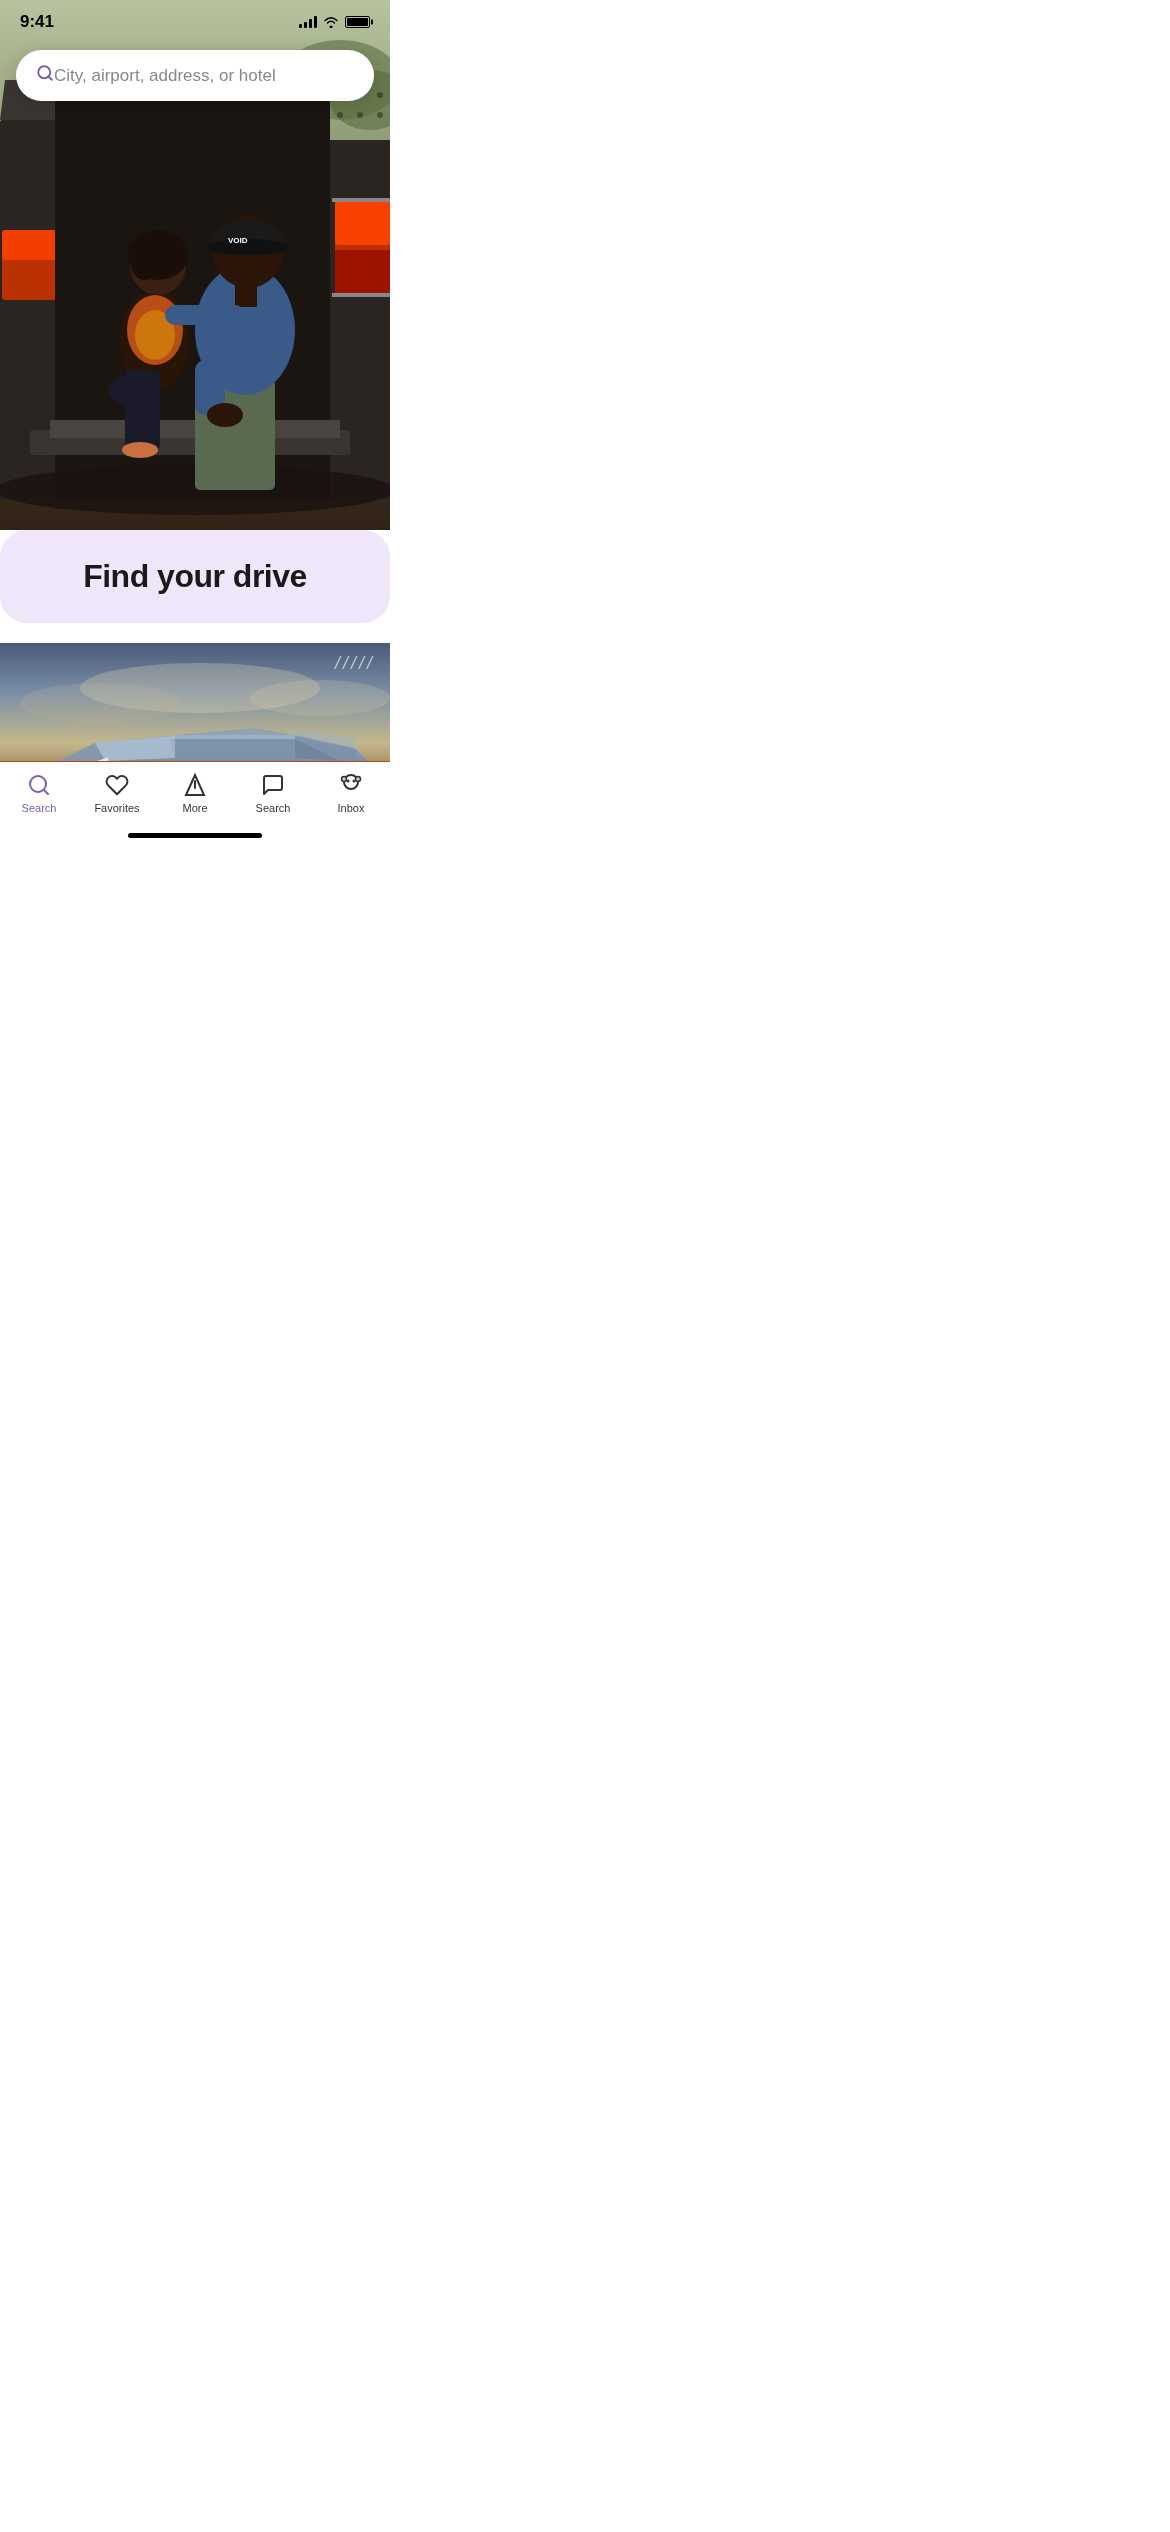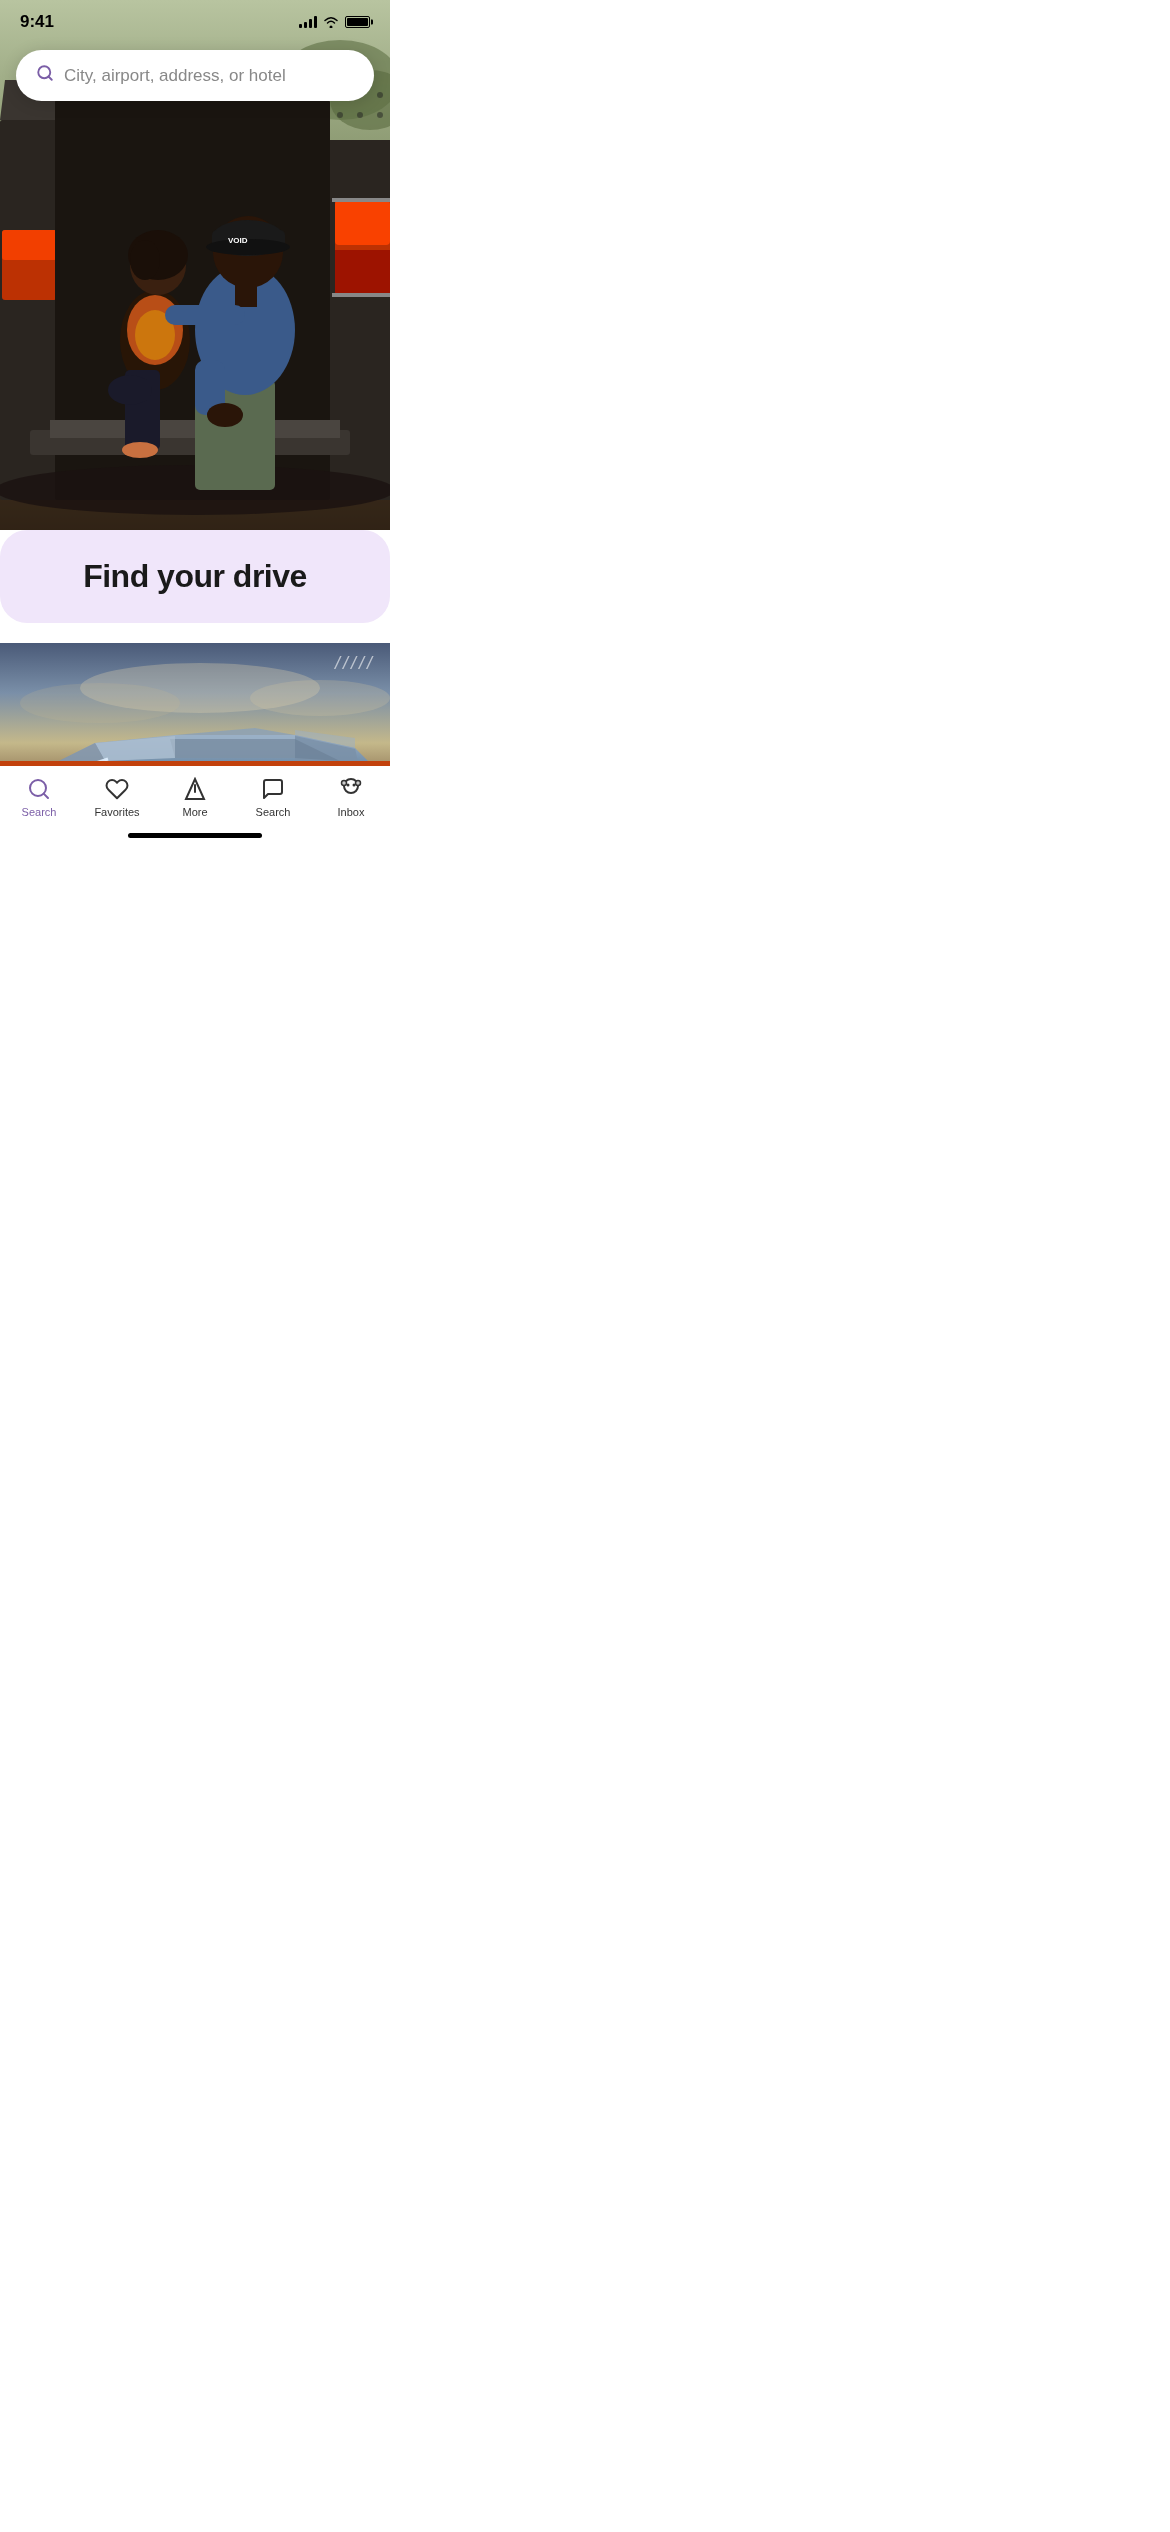--- a/index.html
+++ b/index.html
@@ -93,21 +93,20 @@
       right: 16px;
       z-index: 10;
     }
 
     .search-bar {
       background: #fff;
       border-radius: 50px;
       padding: 14px 20px;
       display: flex;
       align-items: center;
-      gap: 10px;
       box-shadow: 0 2px 16px rgba(0,0,0,0.15);
     }
 
     .search-bar-icon {
       color: #7B5EA7;
       font-size: 18px;
     }
 
     .search-bar-text {
       font-size: 17px;
@@ -176,21 +175,21 @@
     }
 
     
     .bottom-nav {
       position: absolute;
       bottom: 0;
       left: 0;
       right: 0;
       height: 83px;
       background: #fff;
-      border-top: 5px solid #c2410c;
+      border-top: 1px solid #c2410c;
       display: flex;
       align-items: flex-start;
       padding-top: 10px;
     }
 
     .nav-item {
       flex: 1;
       display: flex;
       flex-direction: column;
       align-items: center;

